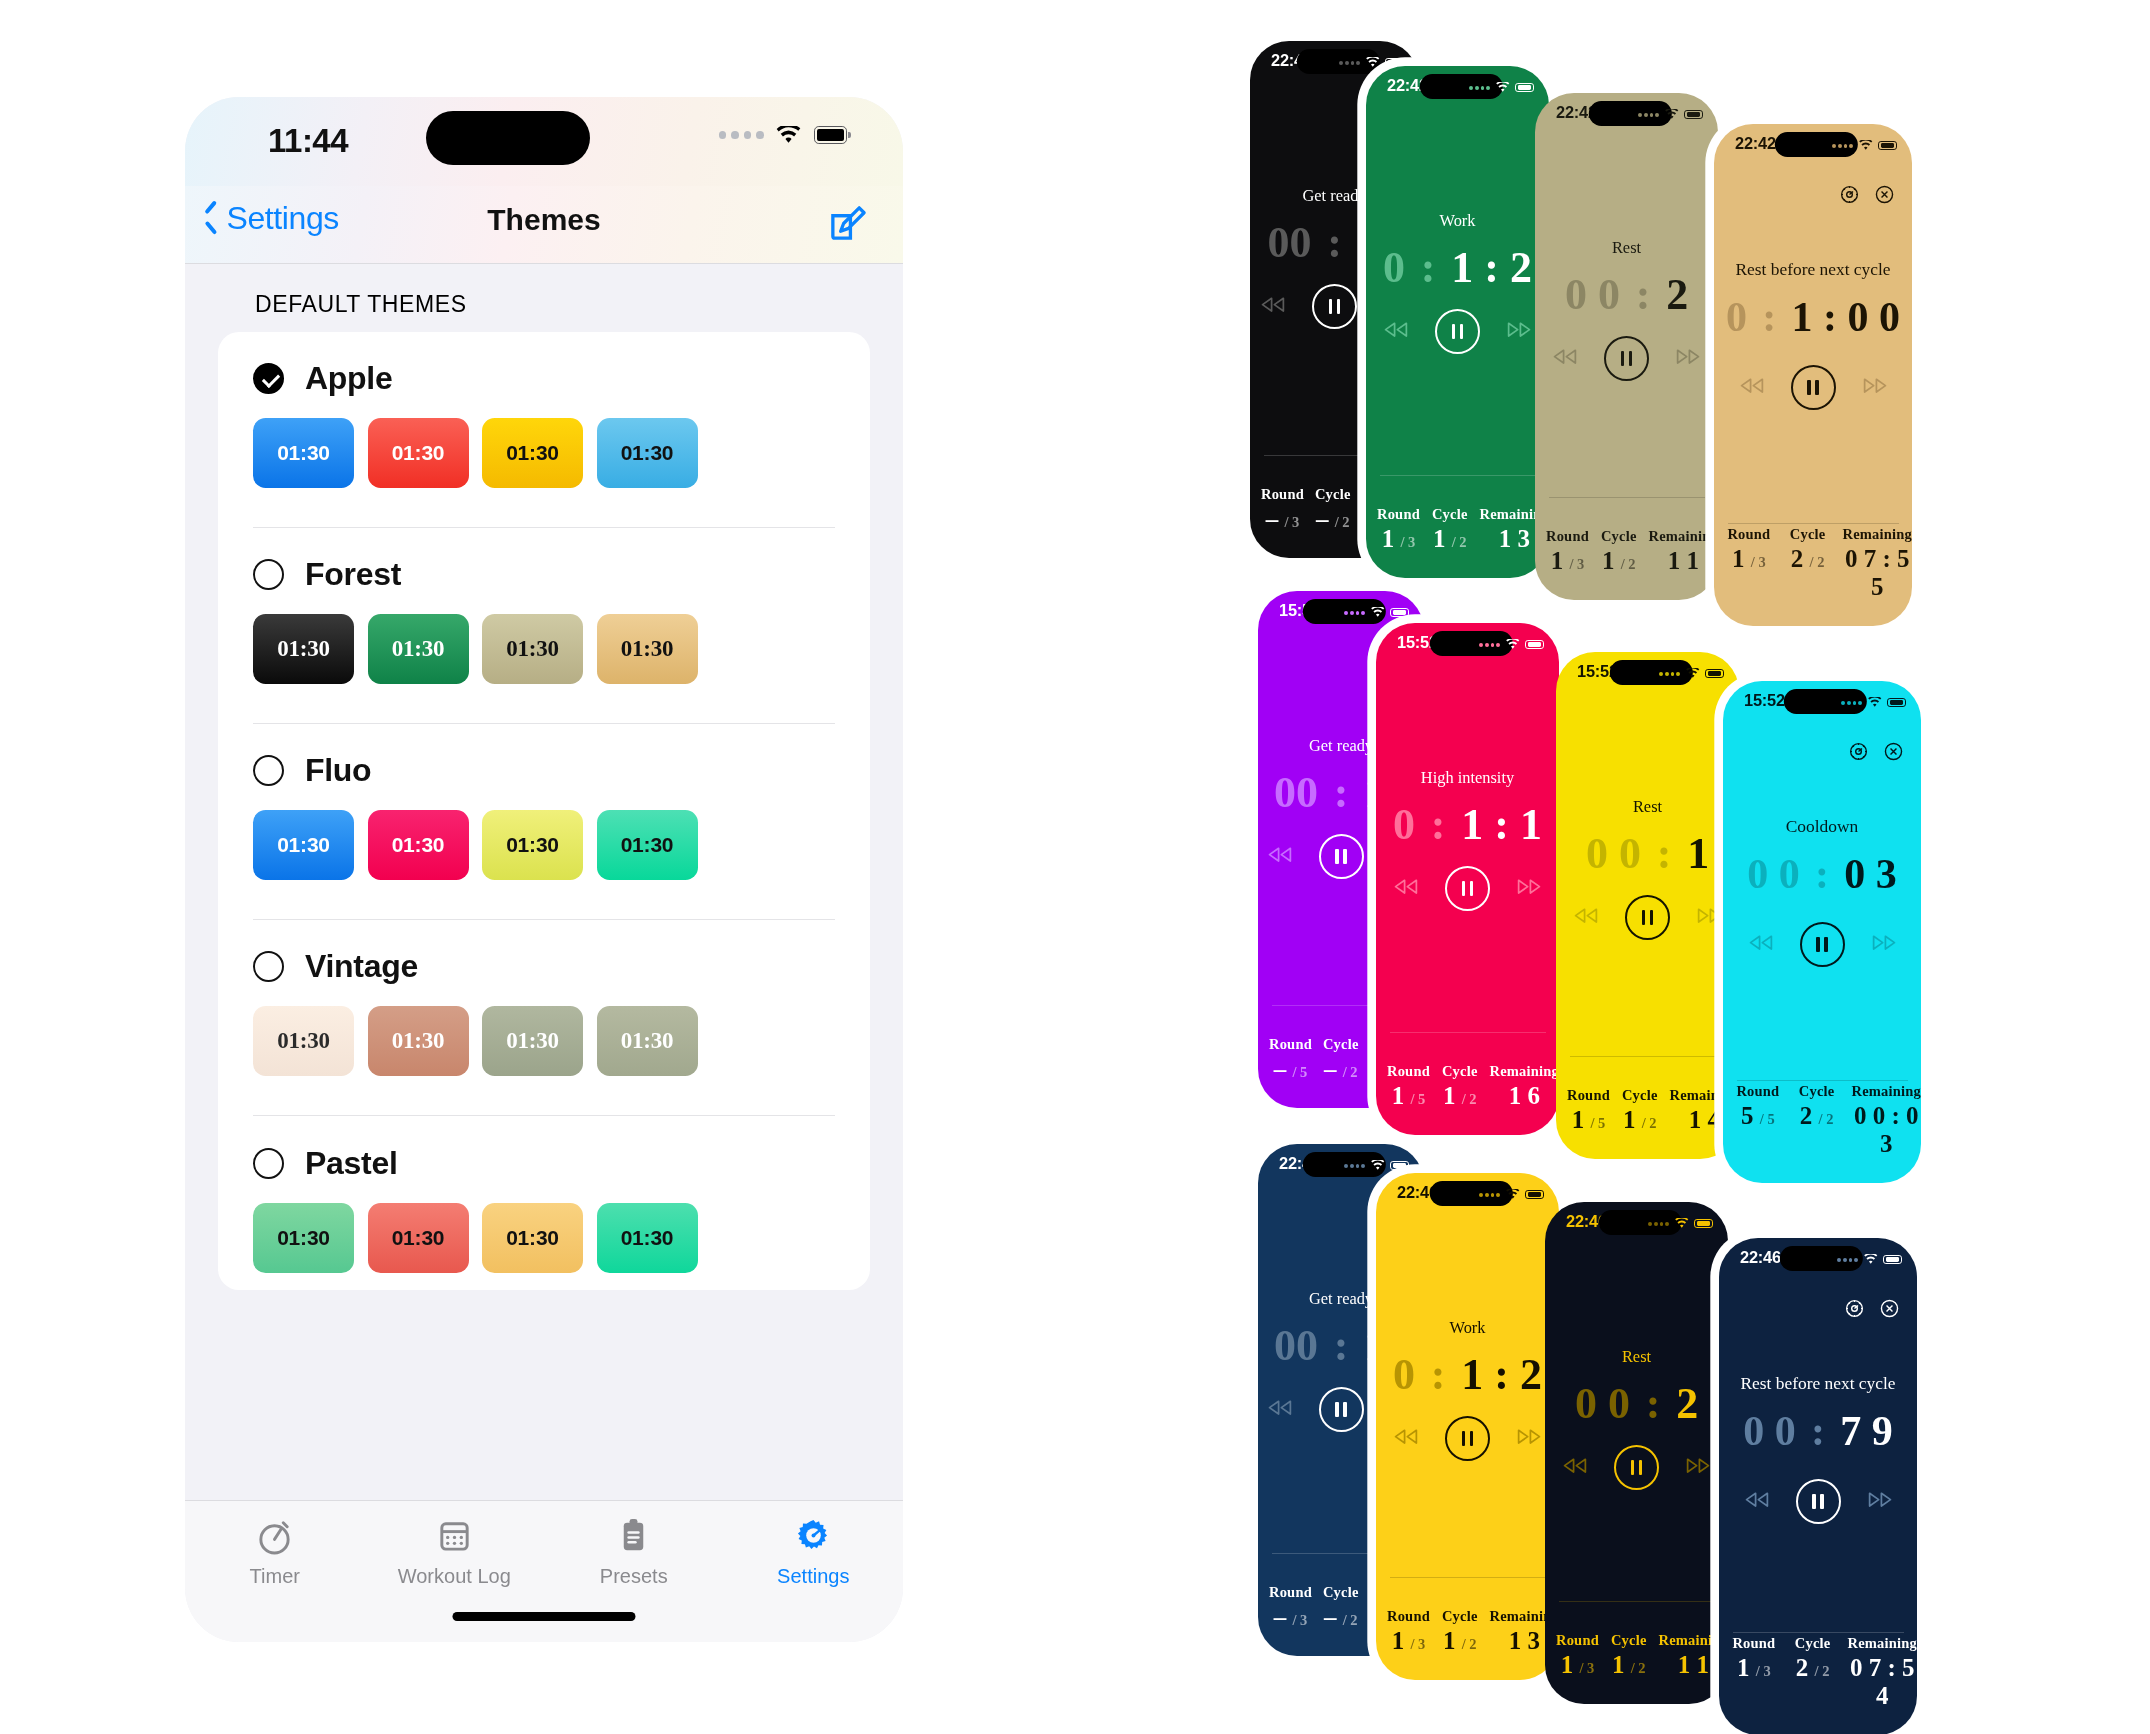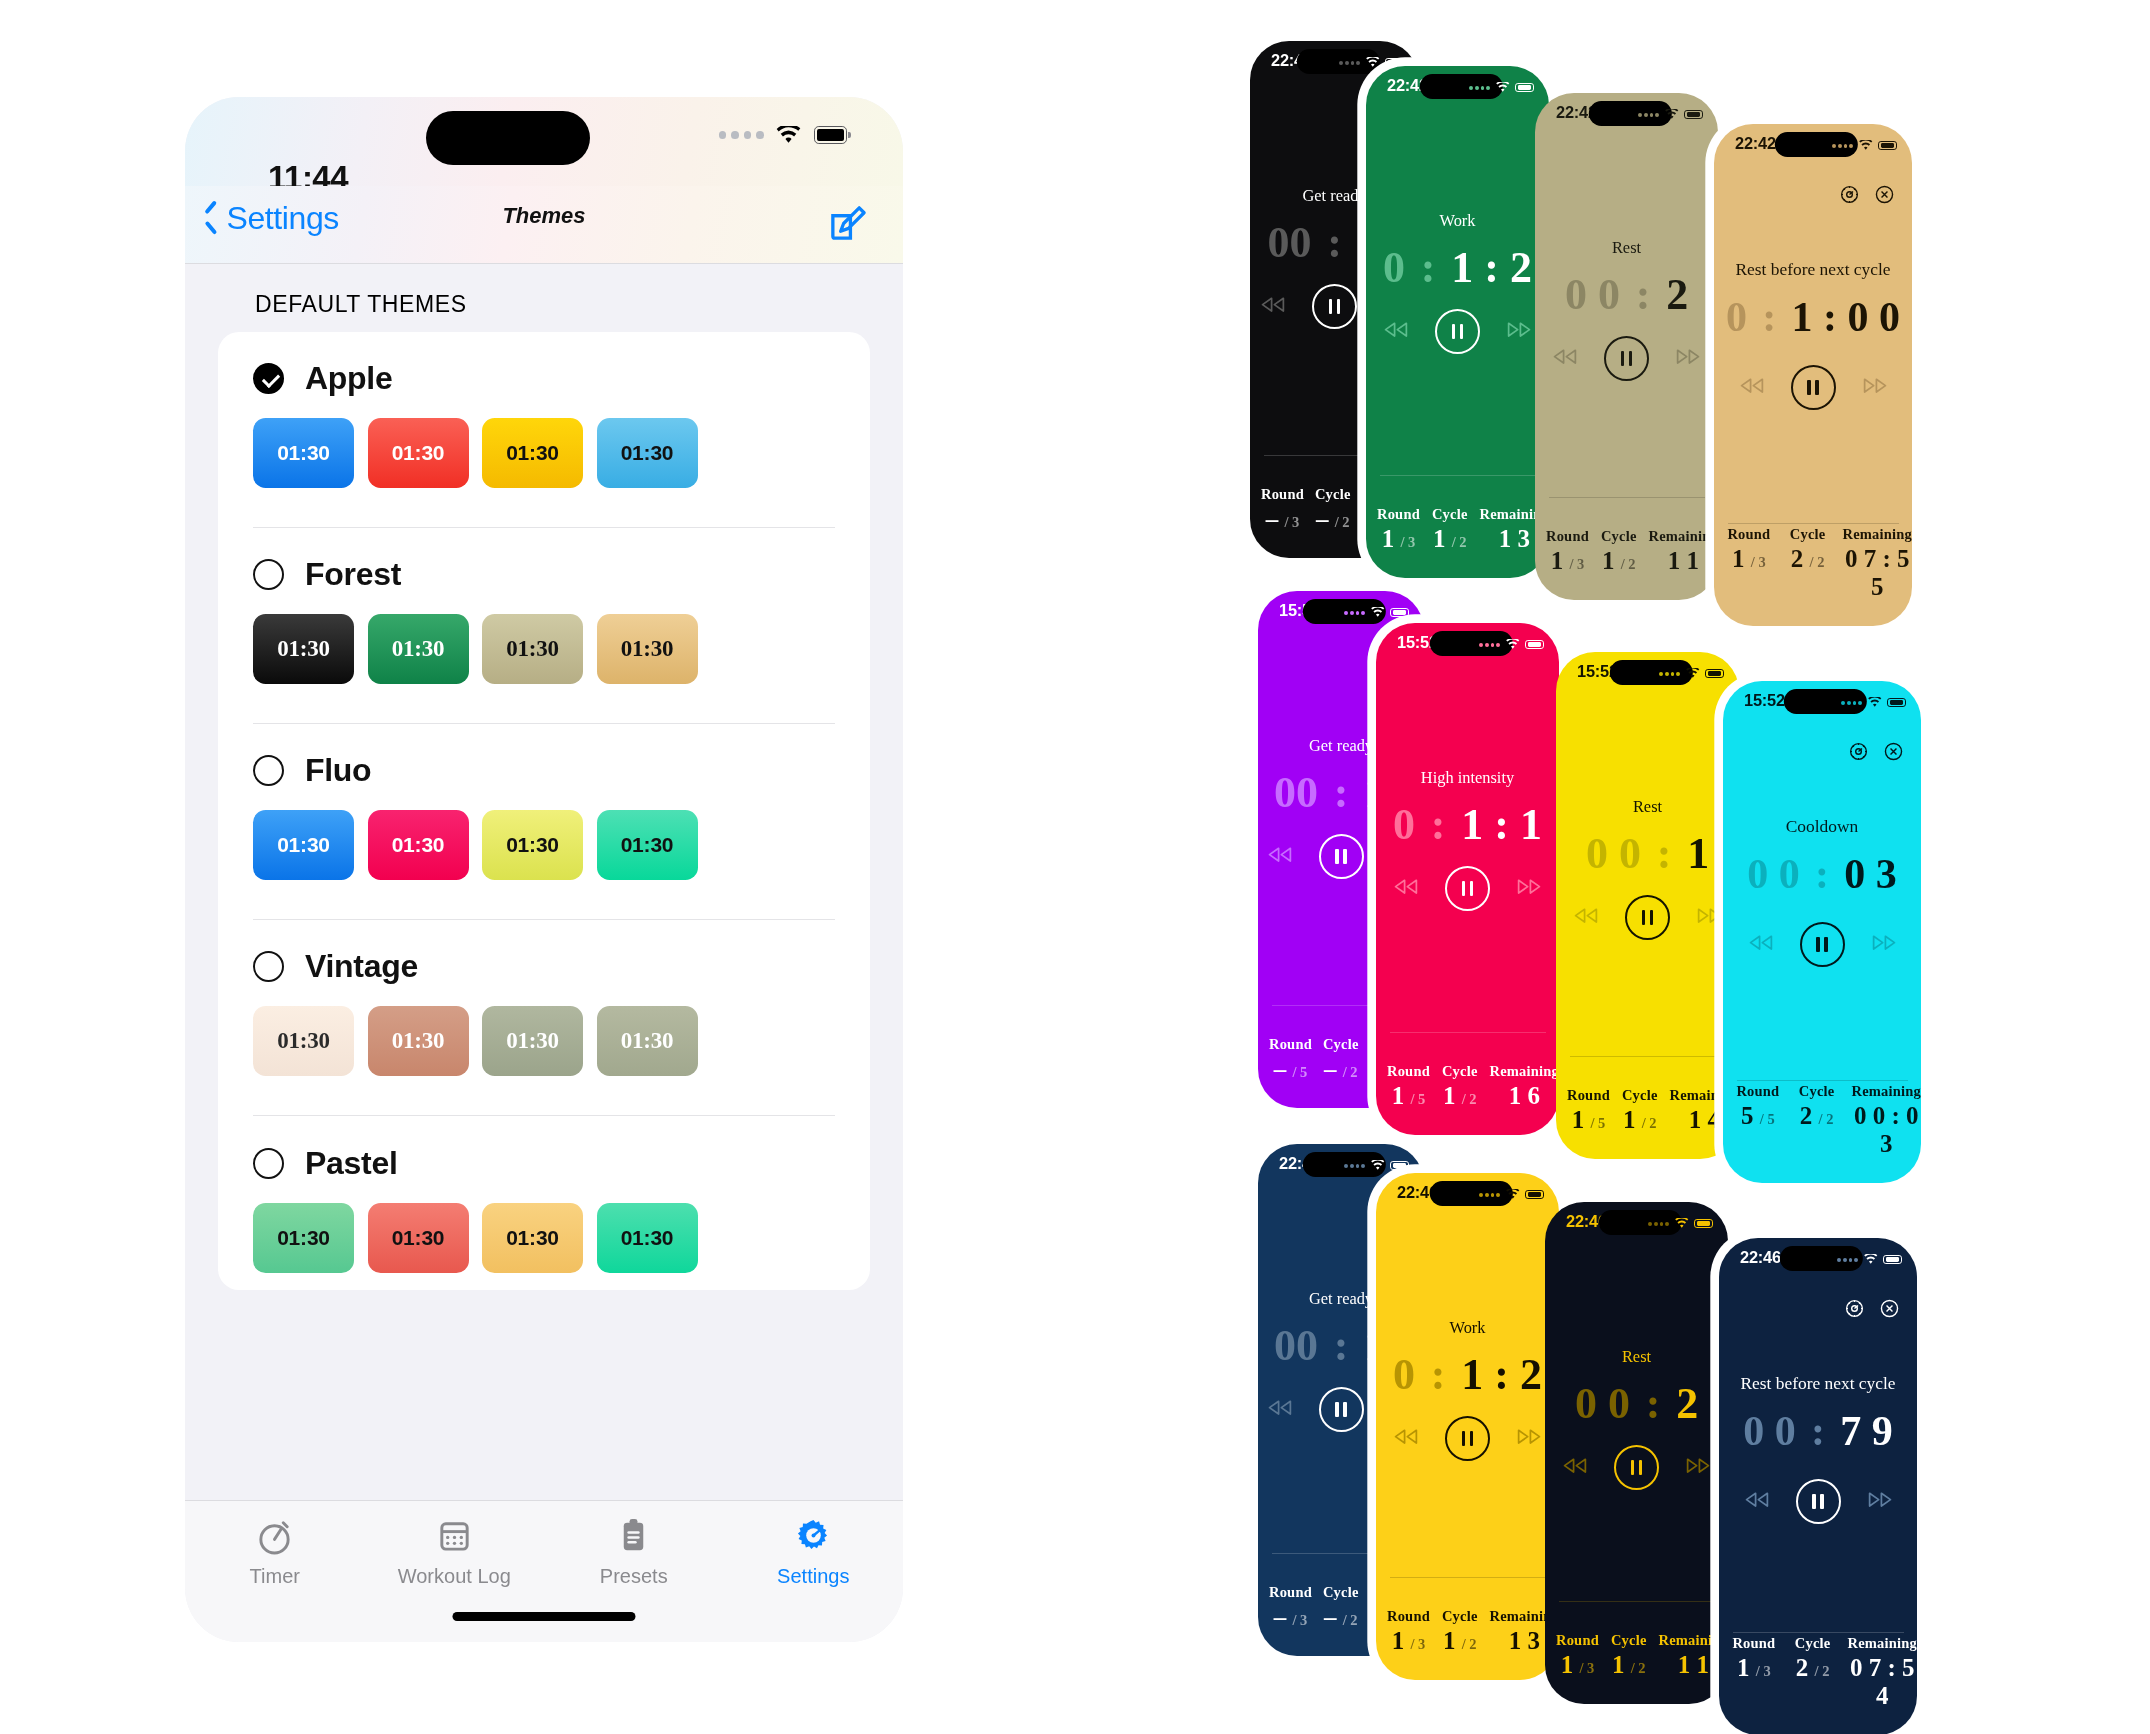--- a/index.html
+++ b/index.html
@@ -7,21 +7,21 @@
 
   
   #left-phone{
     position:absolute;left:185px;top:97px;width:718px;height:1545px;
     border-radius:54px;overflow:hidden;background:#f2f2f7;
   }
   .lp-statusbar{
     position:relative;height:89px;
     background:linear-gradient(100deg,#e6f4fb 0%,#f3f0f6 25%,#fbeef0 45%,#faf2ea 70%,#f8f8e8 100%);
   }
-  .lp-time{position:absolute;left:83px;top:25px;font-size:33px;font-weight:bold;color:#111;letter-spacing:-0.5px;margin-top:37px;}
+  .lp-time{position:absolute;left:83px;top:25px;font-size:33px;font-weight:bold;color:#111;letter-spacing:-0.5px;}
   .lp-notch{position:absolute;left:241px;top:13.5px;width:164px;height:54px;background:#000;border-radius:29px;}
   .lp-sb-right{position:absolute;right:56px;top:29px;display:flex;align-items:center;gap:12.6px;}
   .dots{display:flex;gap:4.8px;align-items:center;}
   .dots i{display:block;width:7.7px;height:7.7px;border-radius:50%;background:#b9bcc2;}
   .wifi{width:25px;height:18.3px;position:relative;}
   .wifi svg{display:block;}
   .batt{width:33px;height:17.4px;border:1.9px solid #58585c;border-radius:4.8px;position:relative;padding:1.9px;box-sizing:border-box;}
   .batt i{display:block;width:100%;height:100%;background:#000;border-radius:1.9px;}
   .batt:after{content:"";position:absolute;right:-4.8px;top:4.8px;width:2.9px;height:5.8px;background:#8b8b90;border-radius:0 1.9px 1.9px 0;}
 
@@ -29,21 +29,21 @@
     position:relative;height:77px;
     background:linear-gradient(100deg,#eef6fb 0%,#f4f1f7 25%,#fcf0f2 45%,#fbf4ec 70%,#f9f9ea 100%);
     border-bottom:1px solid #dcdce0;
   }
   .nav-back{position:absolute;left:19.3px;top:13.5px;display:flex;align-items:center;gap:5.8px;cursor:pointer;}
   .chev{width:16.4px;height:29px;position:relative;}
   .chev:before,.chev:after{content:"";position:absolute;left:1.9px;width:15.4px;height:4.3px;background:#0a84ff;border-radius:2.9px;}
   .chev:before{top:7.7px;transform:rotate(-50deg);transform-origin:left center;}
   .chev:after{top:16.4px;transform:rotate(50deg);transform-origin:left center;}
   .nav-back span{font-size:32px;color:#0a84ff;letter-spacing:-0.4px;}
-  .nav-title{position:absolute;left:0;right:0;top:17.4px;text-align:center;font-size:22px;font-weight:bold;color:#111;font-style:italic;}
+  .nav-title{position:absolute;left:0;right:0;top:17.4px;text-align:center;font-size:30px;font-weight:bold;color:#111;}
   .nav-edit{position:absolute;right:35px;top:17.4px;width:41px;height:41px;cursor:pointer;}
 
   .lp-body{position:relative;height:1238px;background:#f2f2f7;overflow:hidden;}
   .section-hdr{padding:27px 0 13.5px 70px;font-size:23px;color:#000000;letter-spacing:0.6px;}
   .card{margin:0 33px;background:#fff;border-radius:21px;overflow:hidden;}
   .theme-row{padding:21px 0 17.4px 0;}
   .theme-head{display:flex;align-items:center;gap:21px;padding:7.7px 0 0 35px;}
   .radio{width:31px;height:31px;border-radius:50%;border:2.9px solid #111;box-sizing:border-box;flex:none;}
   .radio.on{background:#000;border-color:#000;position:relative;}
   .radio.on:after{

